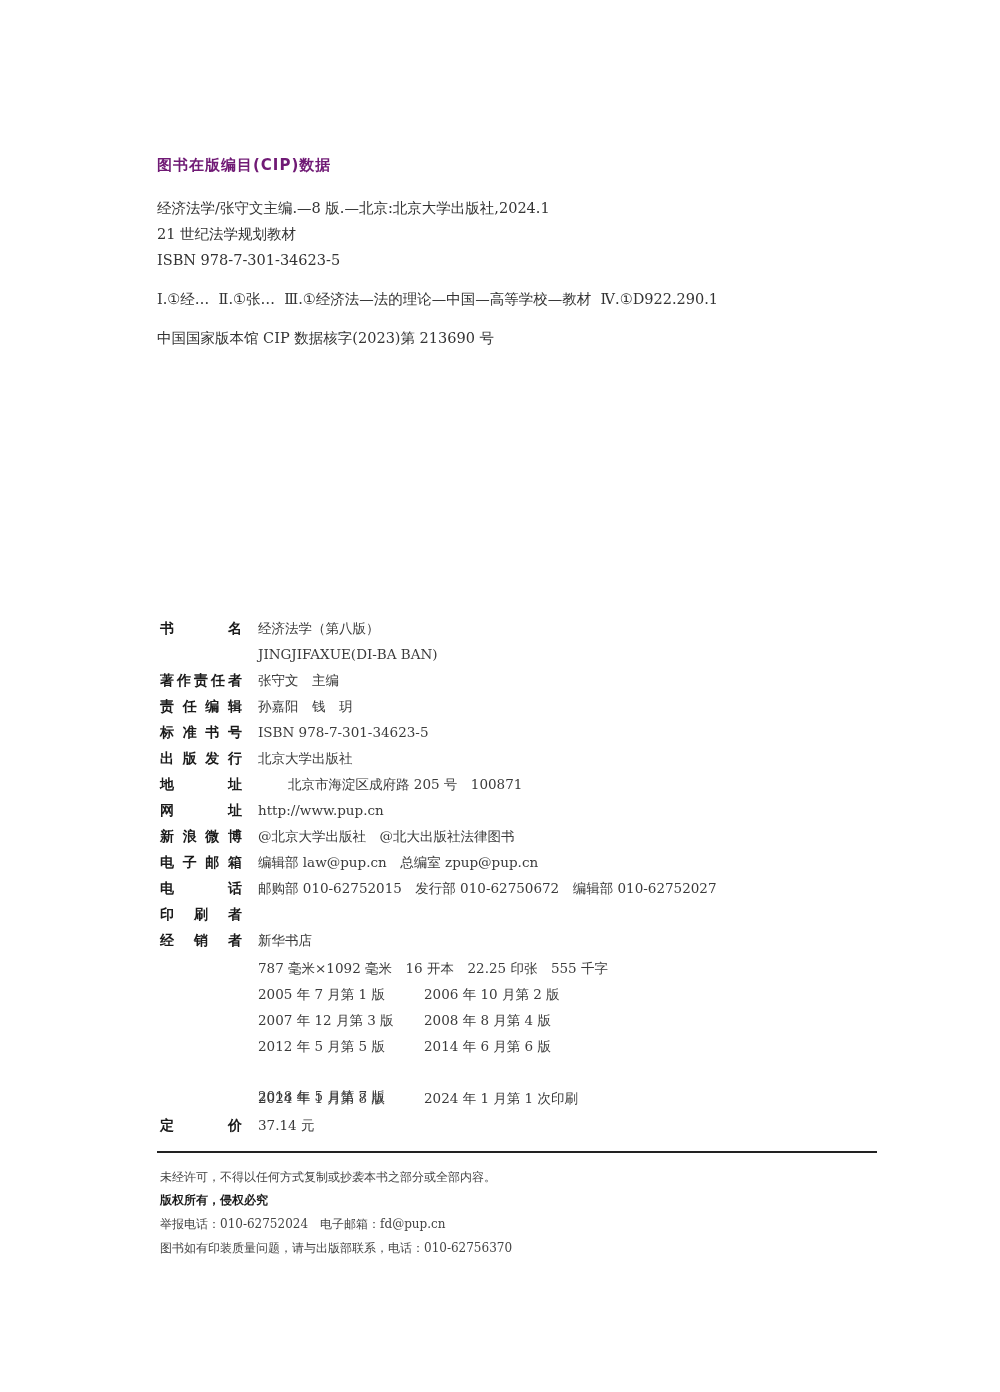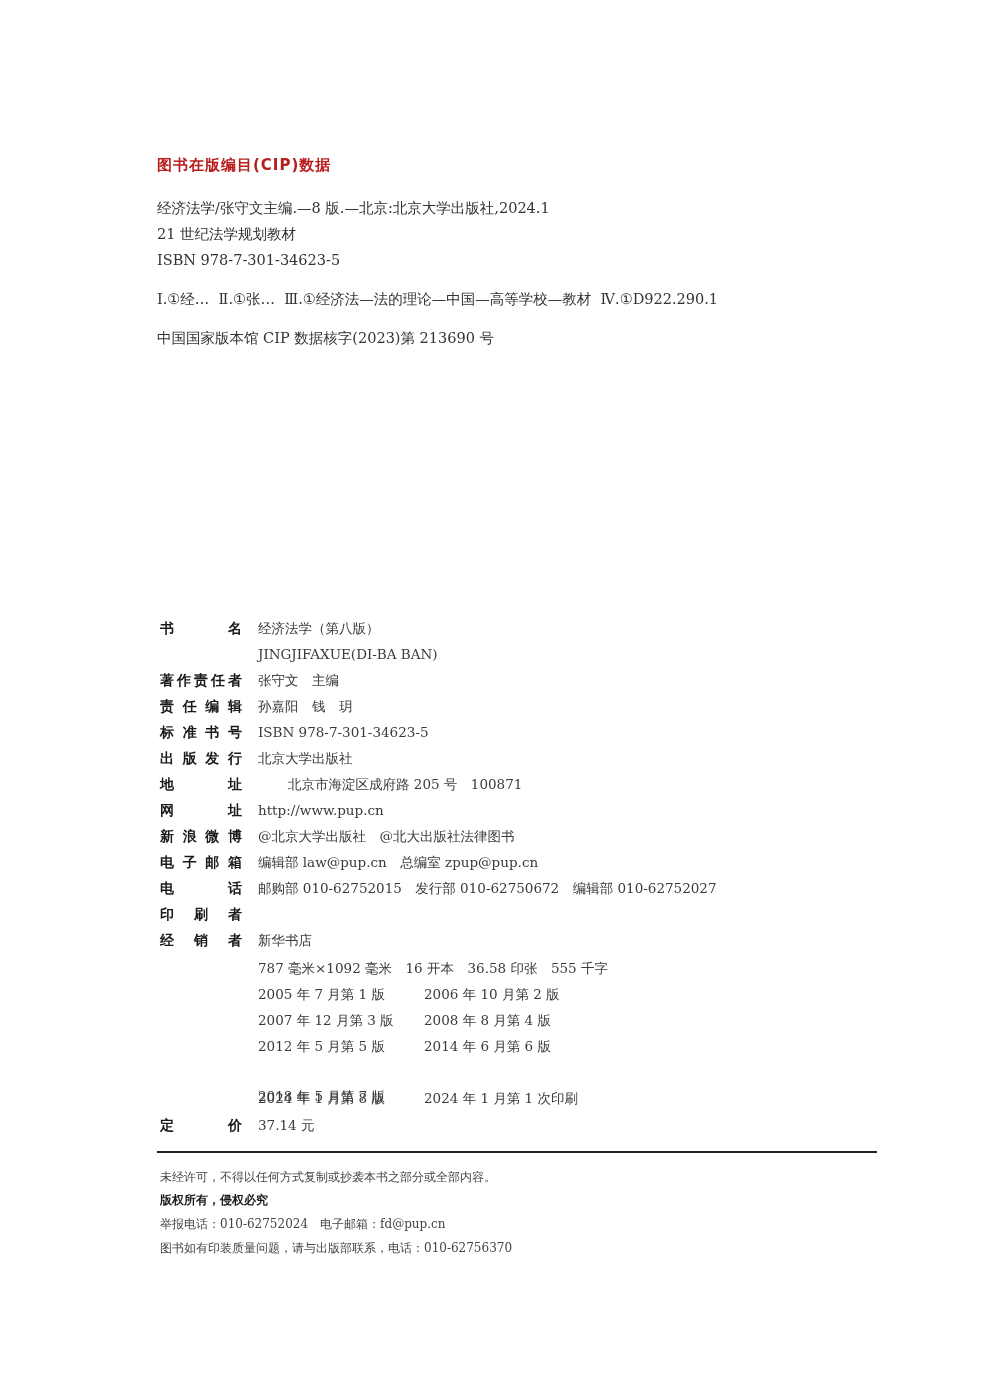--- a/index.html
+++ b/index.html
@@ -1,19 +1,19 @@
 <!DOCTYPE html>
 <html><head>
 <meta charset="utf-8">
 <style>
   html, body { margin:0; padding:0; background:#ffffff; }
   body { width:1000px; height:1392px; position:relative; overflow:hidden;
          font-family:"DejaVu Serif", "Liberation Serif", serif; color:#2a2a2a; }
   .abs { position:absolute; white-space:nowrap; }
-  .cip-title { left:157px; top:156px; font-family:"DejaVu Sans", sans-serif; font-weight:bold; font-size:15px; color:#b91c1c; letter-spacing:1px; }
+  .cip-title { left:157px; top:156px; font-family:"DejaVu Sans", sans-serif; font-weight:bold; font-size:15px; color:#701a75; letter-spacing:1px; }
   .cip-line { left:157px; font-size:14.5px; color:#333; }
   .info-label { left:160px; width:82px; font-family:"DejaVu Sans", sans-serif; font-weight:bold; font-size:14px; color:#1a1a1a; display:flex; justify-content:space-between; }
   .info-value { left:258px; font-size:13.5px; color:#3a3a3a; }
   .col2 { position:absolute; left:166px; }
   .rule { position:absolute; left:157px; width:720px; top:1151px; height:2px; background:#222; }
   .foot { left:160px; font-size:12px; color:#444; }
   .foot-bold { left:160px; font-family:"DejaVu Sans", sans-serif; font-weight:bold; font-size:12px; color:#1a1a1a; }
 </style>
 </head>
 <body>
@@ -97,21 +97,21 @@
     </div>
     <div class="abs info-value" style="top: 906px; white-space: pre;"></div>
     <div class="abs info-label" style="top: 932px;">
       <span>经</span>
       <span>销</span>
       <span>者</span>
     </div>
     <div class="abs info-value" style="top: 932px; white-space: pre;">新华书店</div>
   </div>
 
-<div class="abs info-value" style="top:960px">787 毫米×1092 毫米　16 开本　36.58 印张　555 千字</div>
+<div class="abs info-value" style="top:960px">787 毫米×1092 毫米　16 开本　22.25 印张　555 千字</div>
 
 <div id="editions-block">
     <div class="abs info-value" style="top: 986px;"><span>2005 年 7 月第 1 版</span><span class="col2">2006 年 10 月第 2 版</span></div>
     <div class="abs info-value" style="top: 1012px; text-align: center;"><span>2007 年 12 月第 3 版</span><span class="col2">2008 年 8 月第 4 版</span></div>
     <div class="abs info-value" style="top: 1038px;"><span>2012 年 5 月第 5 版</span><span class="col2">2014 年 6 月第 6 版</span></div>
     <div class="abs info-value" style="top: 1064px; margin-top: 24px;"><span>2018 年 5 月第 7 版</span><span class="col2"></span></div>
     <div class="abs info-value" style="top: 1090px;"><span>2024 年 1 月第 8 版</span><span class="col2">2024 年 1 月第 1 次印刷</span></div>
   </div>
 
 <div class="abs info-label" style="top:1117px">

